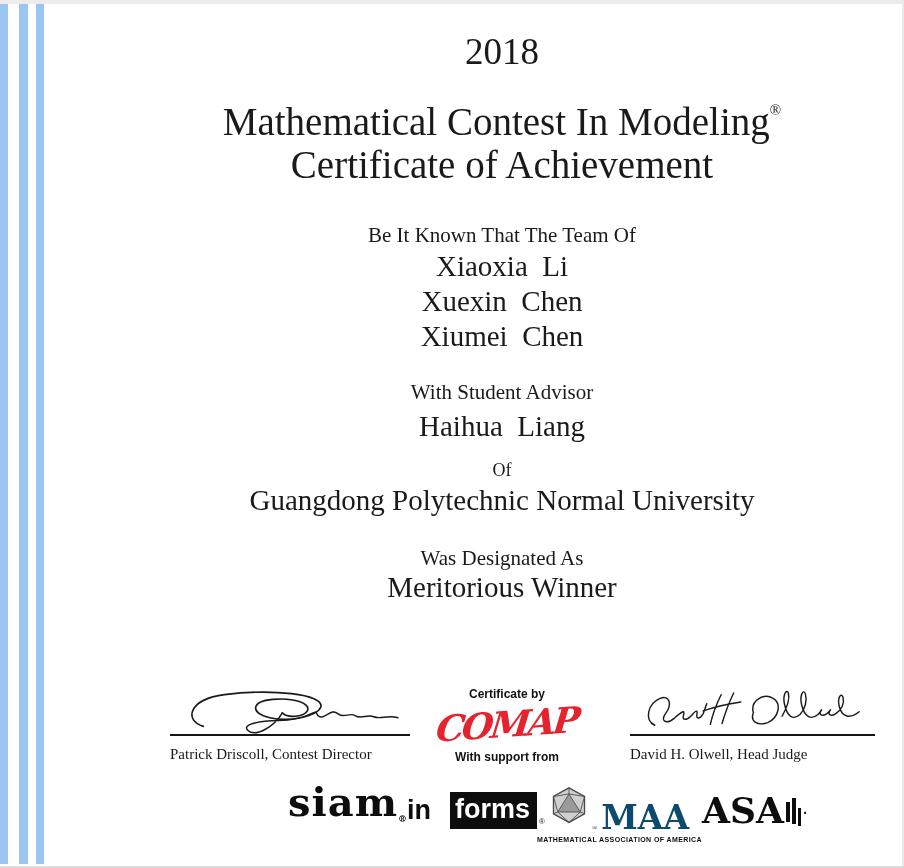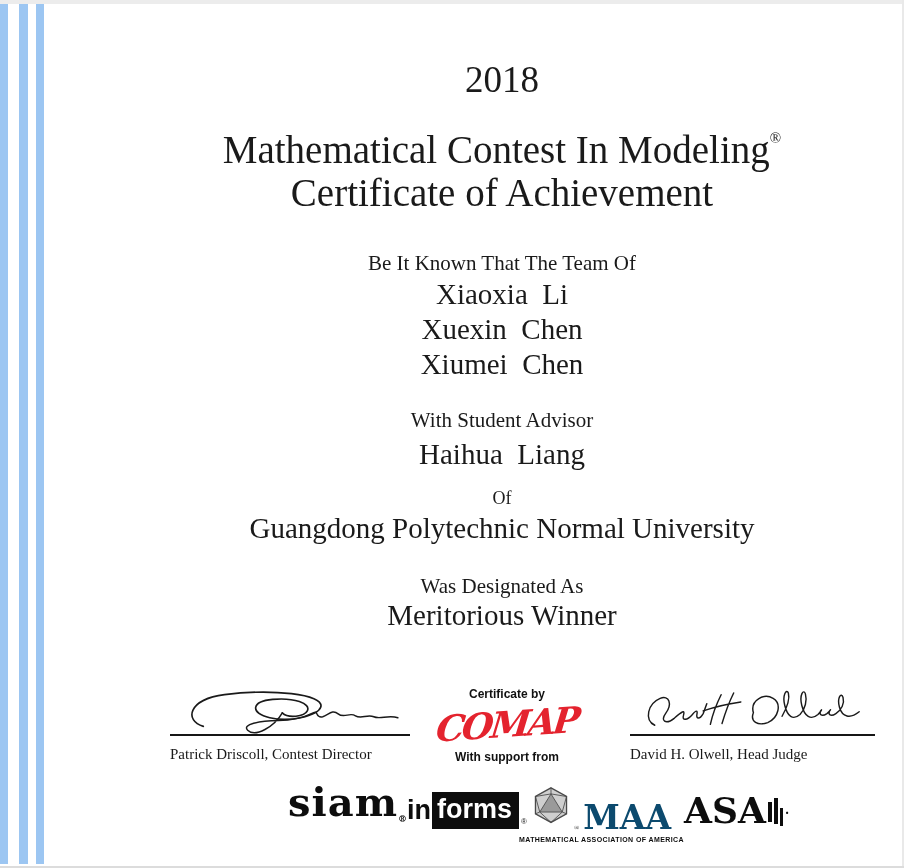--- a/index.html
+++ b/index.html
@@ -17,21 +17,21 @@
   .right-edge { position: absolute; top: 0; right: 0; width: 2px; height: 868px; background: #e9e9e9; }
 
   
   .stripe { position: absolute; top: 4px; height: 860px; background: #9cc6f2; }
   .stripe-1 { left: 0;  width: 8px; }
   .stripe-2 { left: 19px; width: 9px; }
   .stripe-3 { left: 36px; width: 8px; }
 
   
   .content { position: absolute; left: 100px; top: 0; width: 804px; text-align: center; }
-  .abs { position: absolute; left: 0; width: 100%; margin-top: 28px; }
+  .abs { position: absolute; left: 0; width: 100%; }
 
   .year        { top: 33px;  font-size: 37px; line-height: 37px; }
   .title       { top: 88px;  font-size: 39px; line-height: 44px; }
   .reg-mark    { font-size: 15px; vertical-align: 20px; }
   .subtitle    { top: 143px; font-size: 39px; line-height: 44px; font-family: Liberation Serif, serif; }
   .team-intro  { top: 222px; font-size: 21px; line-height: 26px; }
   .members     { top: 249px; font-size: 29px; line-height: 35px; }
   .adv-intro   { top: 379px; font-size: 21px; line-height: 26px; }
   .adv-name    { top: 409px; font-size: 29px; line-height: 35px; }
   .of-label    { top: 459px; font-size: 18px; line-height: 22px; }
@@ -63,21 +63,21 @@
   }
 
   
   .sponsors { position: absolute; left: 288px; top: 784px; width: 408px; height: 52px;
               display: flex; align-items: center; justify-content: space-between; }
   .siam-logo { font-family: "DejaVu Serif", serif; font-weight: bold; font-size: 40px;
                letter-spacing: 1px; color: #0d0d0d; line-height: 40px; text-align: right; }
   .siam-logo .tm { font-size: 9px; letter-spacing: 0; vertical-align: -6px; }
   .informs-logo { display: flex; align-items: center; font-family: "Liberation Sans", sans-serif;
                   font-weight: bold; font-size: 27px; line-height: 27px; position: relative; }
-  .informs-in { color: #0d0d0d; padding-right: 1px; }
+  .informs-in { color: #0d0d0d; padding-right: 19px; }
   .informs-forms { background: #0d0d0d; color: #ffffff; padding: 4px 7px 6px 5px; }
   .informs-logo .tm { position: absolute; right: -8px; bottom: -6px; font-size: 8px; font-weight: normal; }
   .maa-logo { text-align: center; }
   .maa-top { display: flex; align-items: center; justify-content: center; gap: 4px; }
   .maa-text { font-family: "DejaVu Serif", serif; font-weight: bold; font-size: 33px; line-height: 33px;
               letter-spacing: 0; color: #0c4a6e; margin-top: 24px; }
   .maa-top .tm { font-size: 7px; align-self: flex-end; margin-bottom: 2px; }
   .maa-subtext { font-family: "Liberation Sans", sans-serif; font-weight: bold; font-size: 7px;
                  letter-spacing: 0.4px; color: #0d0d0d; margin-top: 2px; white-space: nowrap; }
   .asa-logo { display: flex; align-items: flex-end; font-family: "DejaVu Serif", serif;

